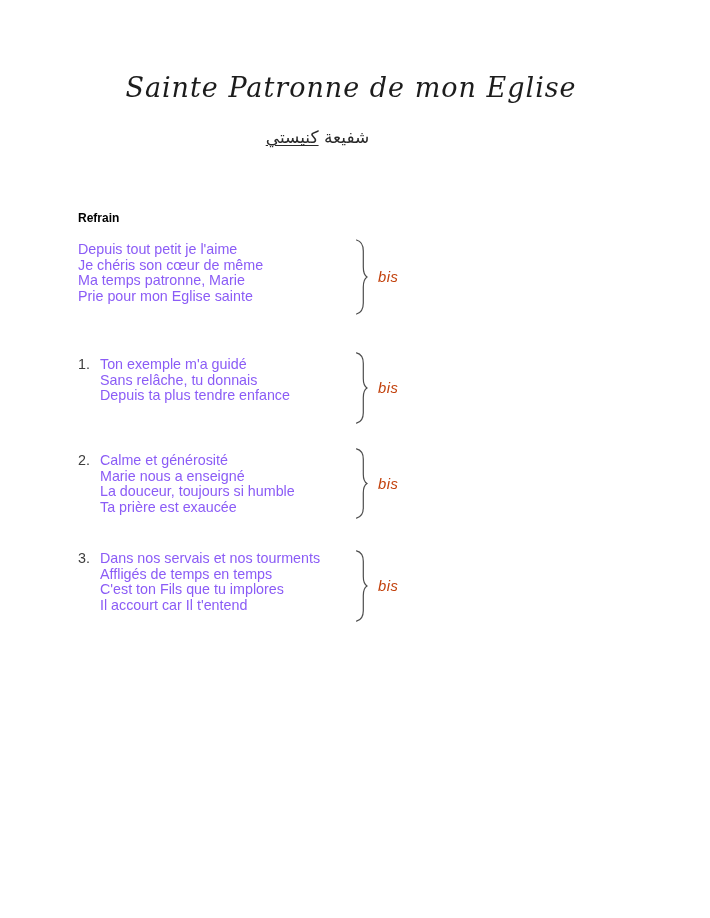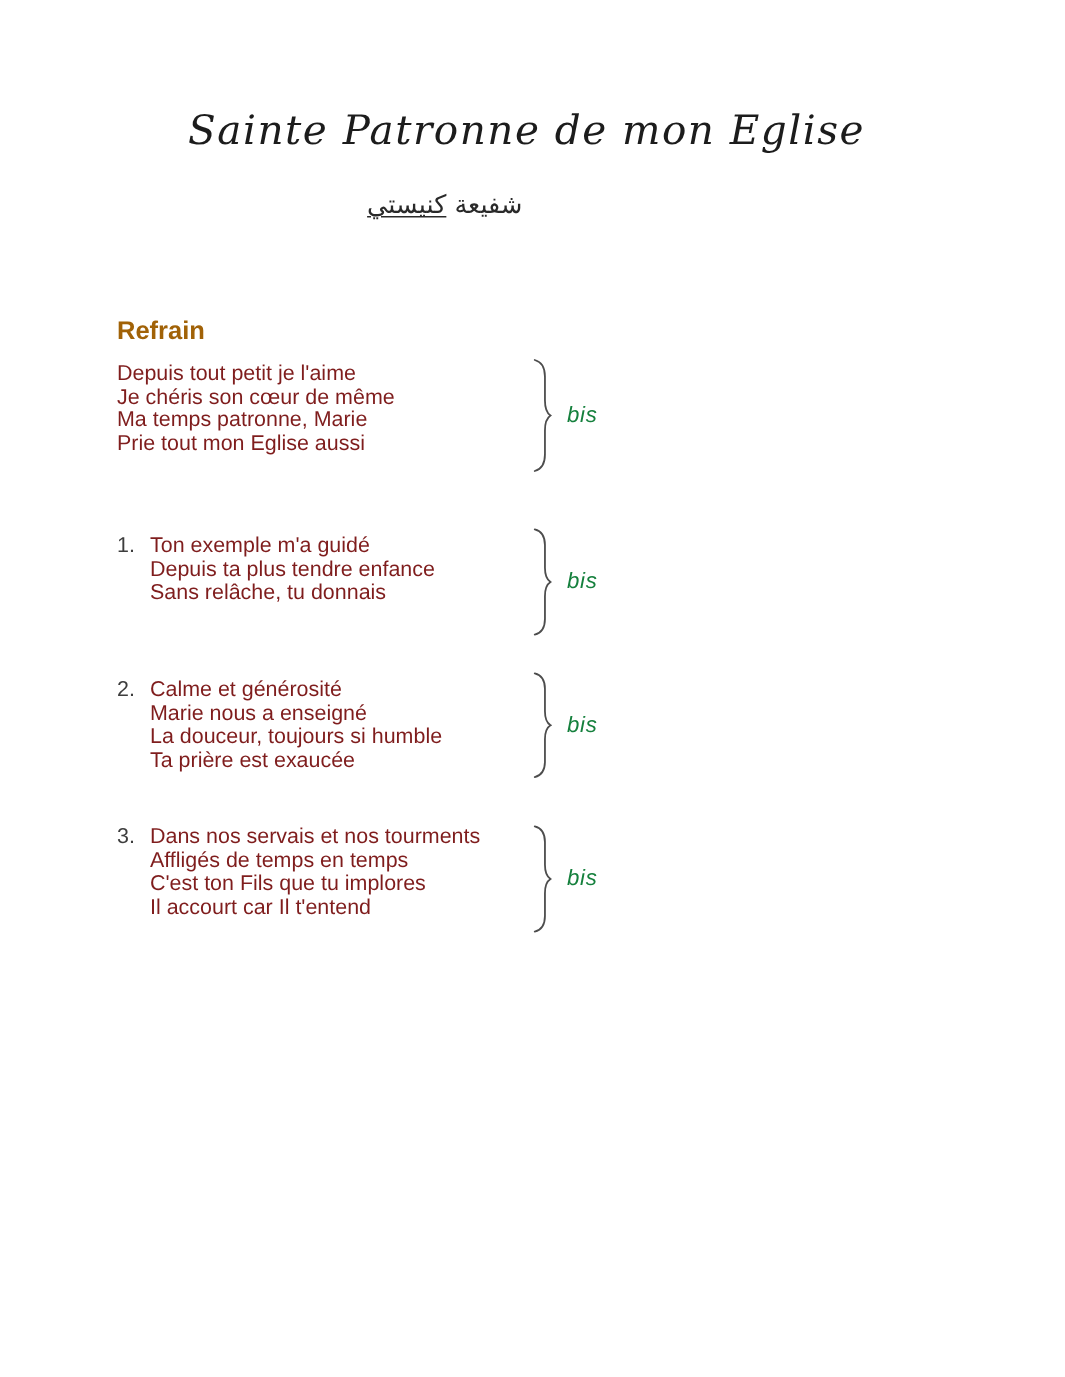--- a/index.html
+++ b/index.html
@@ -32,37 +32,38 @@
   
   .doc-subtitle {
     position: absolute;
     top: 127px;
     left: 0;
     width: 593px;
     text-align: center;
     font-family: "DejaVu Sans", sans-serif;
     font-size: 17px;
     color: #2a2a2a;
+    padding-left: 21px;
   }
   .doc-subtitle .underlined { text-decoration: underline; text-underline-offset: 2px; }
 
   
   .refrain-label {
     position: absolute;
     left: 78px;
     top: 211px;
-    font-size: 17px;
+    font-size: 12px;
     font-weight: bold;
-    color: #a16207;
+    color: #000000;
   }
   .stanza-lines {
     font-size: 14.3px;
     line-height: 15.6px;
     white-space: pre;
-    color: #7f1d1d;
+    color: #8b5cf6;
   }
   .refrain-lines {
     position: absolute;
     left: 78px;
     top: 242px;
   }
 
   .verse {
     position: absolute;
     left: 78px;
@@ -82,48 +83,48 @@
     position: absolute;
     left: 354px;
     display: flex;
     align-items: center;
     gap: 10px;
   }
   .repeat-group svg { display: block; }
   .bis-label {
     font-size: 14.8px;
     font-style: italic;
-    color: #15803d;
+    color: #c2410c;
     letter-spacing: 0.5px;
   }
 </style>
 </head>
 <body>
 
 <div class="page">
 
   <h1 class="doc-title">Sainte Patronne de mon Eglise</h1>
 
   <div class="doc-subtitle" dir="rtl"><span>شفيعة</span> <span class="underlined">كنيستي</span></div>
 
   <div class="refrain-label">Refrain</div>
 
-  <div class="stanza-lines refrain-lines"><div>Depuis tout petit je l'aime</div><div>Je chéris son cœur de même</div><div>Ma temps patronne, Marie</div><div>Prie tout mon Eglise aussi</div></div>
+  <div class="stanza-lines refrain-lines"><div>Depuis tout petit je l'aime</div><div>Je chéris son cœur de même</div><div>Ma temps patronne, Marie</div><div>Prie pour mon Eglise sainte</div></div>
 
   <div class="repeat-group" style="top:239px; height:76px;">
     <svg class="brace" width="14" height="76" viewBox="0 0 14 76" preserveAspectRatio="none">
       <path d="M2.5 1 C7 2.2 9.3 5.5 9.3 12 L9.3 28 C9.3 33.5 10.3 36.2 13 38 C10.3 39.8 9.3 42.5 9.3 48 L9.3 64 C9.3 70.5 7 73.8 2.5 75" fill="none" stroke="#4d4d4d" stroke-width="1.2" stroke-linecap="round" vector-effect="non-scaling-stroke"></path>
     </svg>
     <span class="bis-label">bis</span>
   </div>
 
   <div id="verses-host">
       <div class="verse" style="top: 357px;">
         <span class="verse-number">1.</span>
-        <div class="stanza-lines"><div>Ton exemple m'a guidé</div><div>Depuis ta plus tendre enfance</div><div>Sans relâche, tu donnais</div></div>
+        <div class="stanza-lines"><div>Ton exemple m'a guidé</div><div>Sans relâche, tu donnais</div><div>Depuis ta plus tendre enfance</div></div>
       </div>
       <div class="repeat-group" style="top: 352px; height: 72px;">
         <svg class="brace" width="14" height="72" viewBox="0 0 14 76" preserveAspectRatio="none">
     <path d="M2.5 1 C7 2.2 9.3 5.5 9.3 12 L9.3 28 C9.3 33.5 10.3 36.2 13 38 C10.3 39.8 9.3 42.5 9.3 48 L9.3 64 C9.3 70.5 7 73.8 2.5 75" fill="none" stroke="#4d4d4d" stroke-width="1.2" stroke-linecap="round" vector-effect="non-scaling-stroke"></path>
   </svg>
         <span class="bis-label">bis</span>
       </div>
       <div class="verse" style="top: 453px;">
         <span class="verse-number">2.</span>
         <div class="stanza-lines"><div>Calme et générosité</div><div>Marie nous a enseigné</div><div>La douceur, toujours si humble</div><div>Ta prière est exaucée</div></div>

